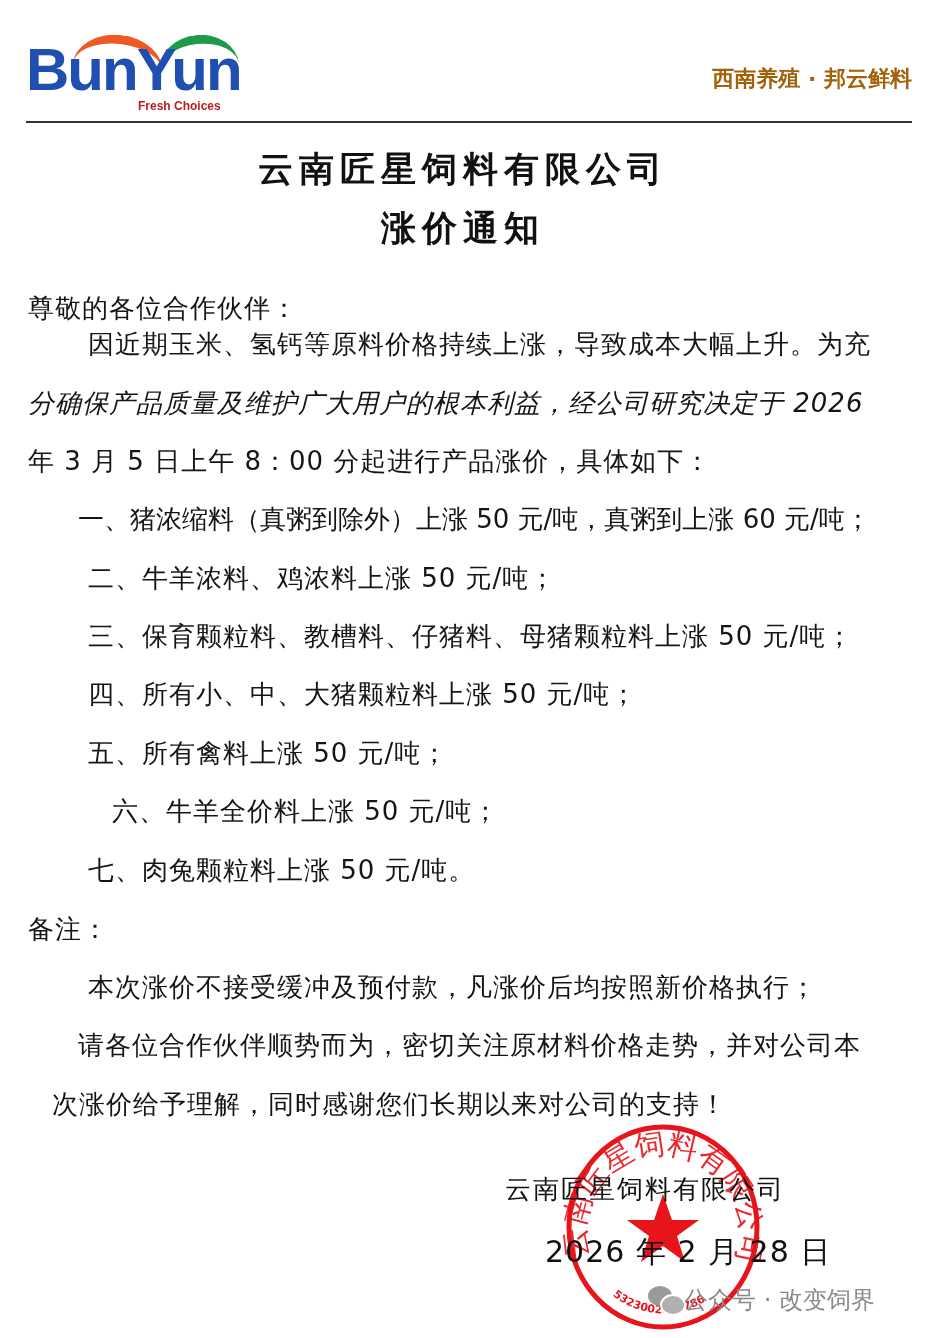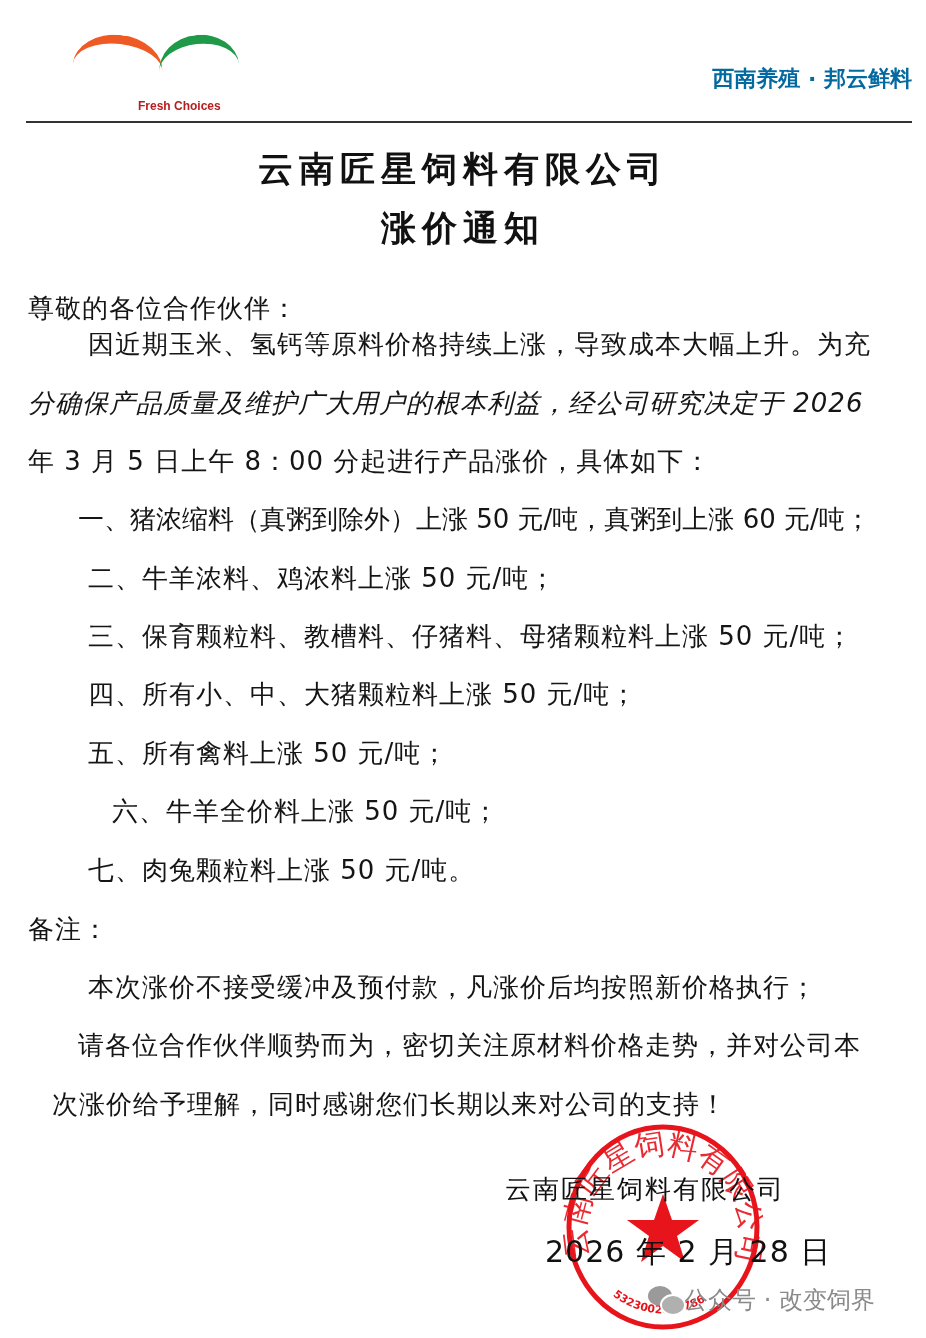--- a/index.html
+++ b/index.html
@@ -11,21 +11,21 @@
     .logo { position: absolute; left: 26px; top: 32px; width: 215px; height: 90px; }
     .logo-arc-orange { position: absolute; left: 48px; top: 3px; width: 90px; height: 40px;
       border-top: 9px solid #ef5a24; border-radius: 60% 60% 0 0 / 100% 100% 0 0; box-sizing: border-box; transform: rotate(6deg); }
     .logo-arc-green { position: absolute; left: 132px; top: 3px; width: 80px; height: 40px;
       border-top: 9px solid #1e9a48; border-radius: 60% 60% 0 0 / 100% 100% 0 0; box-sizing: border-box; transform: rotate(-6deg); }
     .logo-word { position: absolute; left: 0; top: 8px; font-family: "Liberation Sans", sans-serif; font-weight: bold;
       font-size: 60px; line-height: 60px; color: #1f4fb0; letter-spacing: -2px; }
     .logo-tag { position: absolute; left: 112px; top: 67px; font-family: "Liberation Sans", sans-serif; font-weight: bold;
       font-size: 12px; color: #b91c1c; }
     .slogan { position: absolute; right: 14px; top: 64px; font-family: "DejaVu Sans", sans-serif; font-weight: bold;
-      font-size: 22px; color: #0369a1; letter-spacing: 0px; }
+      font-size: 22px; color: #a16207; letter-spacing: 0px; }
     .header-rule { position: absolute; left: 26px; top: 121px; width: 886px; height: 2px; background: #333; }
 
     .title { position: absolute; left: 0; width: 926px; text-align: center; font-family: "DejaVu Serif", serif;
       font-weight: bold; color: #111; }
     .title-company { top: 146px; font-size: 35px; letter-spacing: 6px; }
     .title-notice { top: 205px; font-size: 35px; letter-spacing: 6px; }
 
     .line { position: absolute; font-family: "DejaVu Sans", sans-serif; font-size: 26px; line-height: 34px; color: #151515;
       white-space: nowrap; letter-spacing: 1px; }
     .greeting { left: 28px; top: 271px; margin-top: 20px; }
@@ -59,20 +59,21 @@
     .wechat-icon .b1 { position: absolute; left: 0; top: 0; width: 24px; height: 20px; border-radius: 50%; background: #9a9a9a; }
     .wechat-icon .b2 { position: absolute; left: 12px; top: 8px; width: 22px; height: 18px; border-radius: 50%; background: #b0b0b0; border: 2px solid #fff; }
   </style>
 </head>
 <body>
 
 <div class="header">
   <div class="logo">
     <div class="logo-arc-orange"></div>
     <div class="logo-arc-green"></div>
+    <div class="logo-word">BunYun</div>
     <div class="logo-tag">Fresh Choices</div>
   </div>
   <div class="slogan">西南养殖 · 邦云鲜料</div>
   <div class="header-rule"></div>
 </div>
 
 <div class="title title-company">云南匠星饲料有限公司</div>
 <div class="title title-notice">涨价通知</div>
 
 <div class="line greeting">尊敬的各位合作伙伴：</div>

